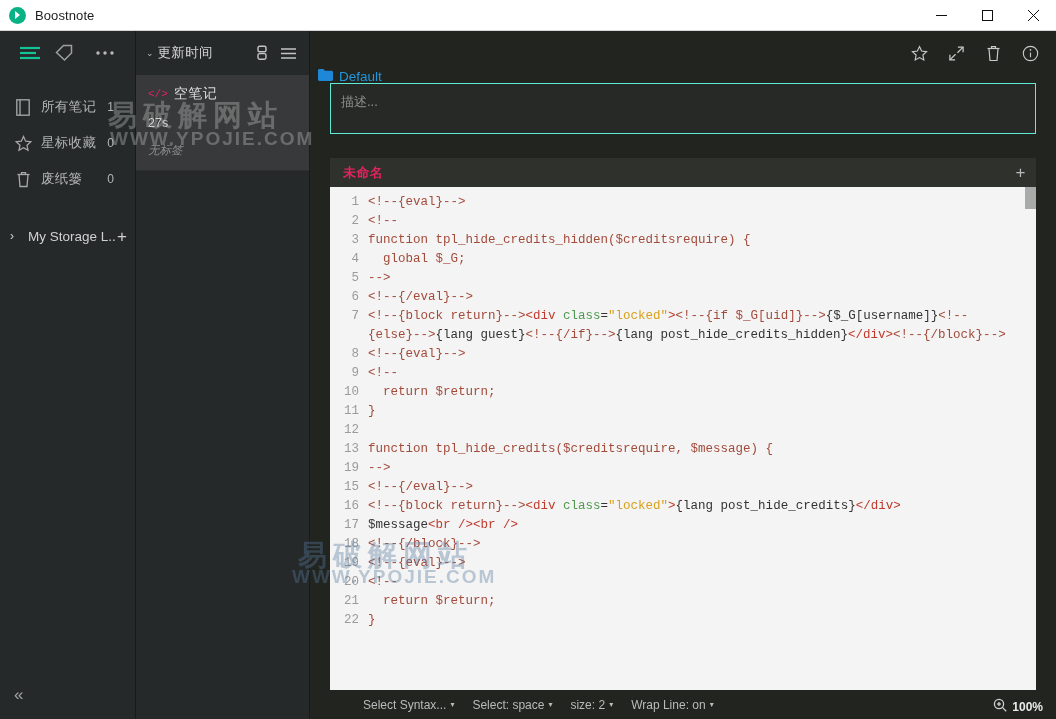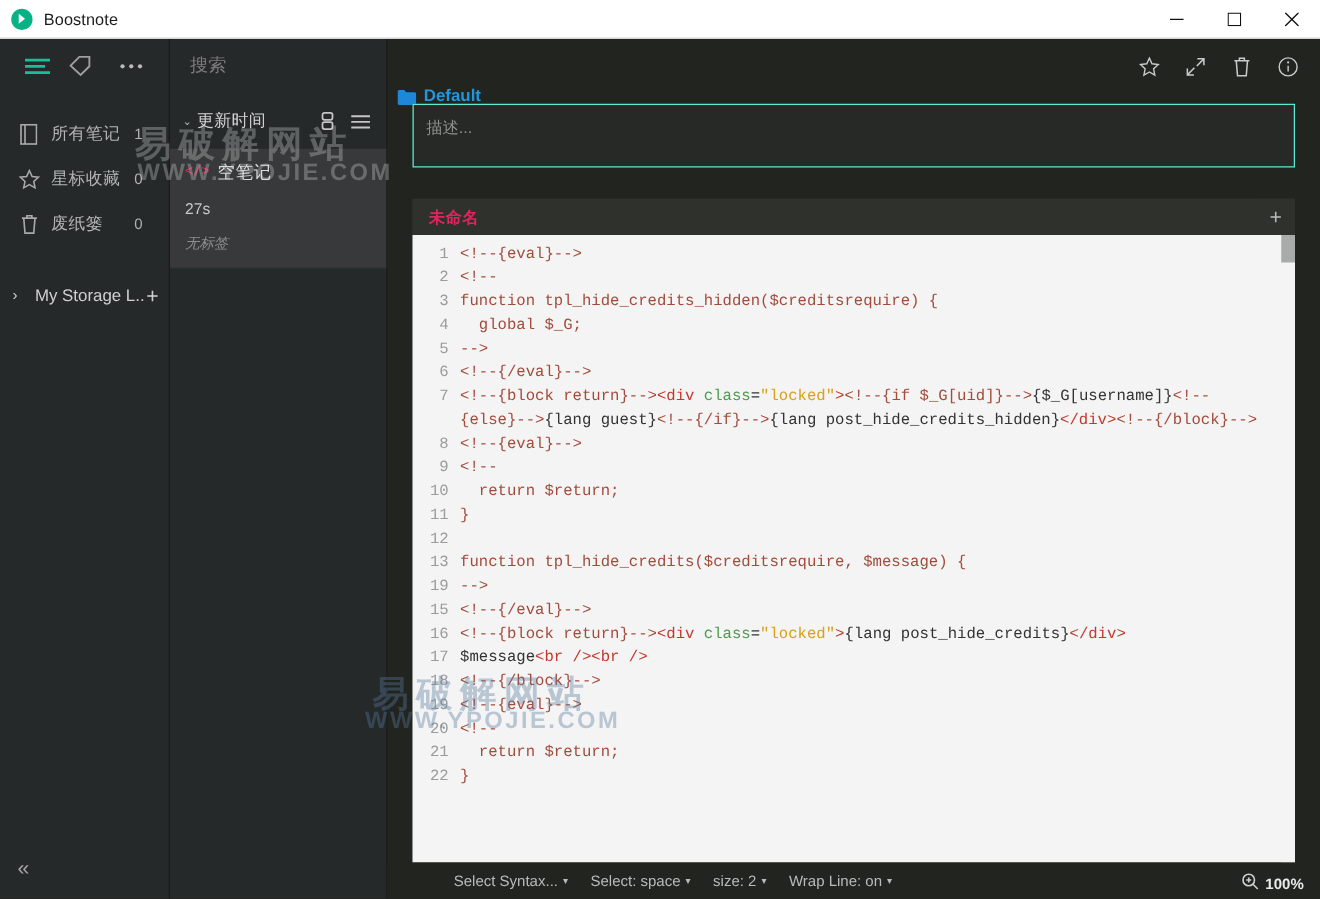--- a/index.html
+++ b/index.html
@@ -165,22 +165,22 @@
   .detail {
     flex: 1; display: flex; flex-direction: column;
     background: #21241f; min-width: 0;
     position: relative;
   }
   .dt-head {
     height: 44px; display: flex; align-items: center;
     padding: 0 14px 0 8px;
   }
   .dt-folder {
-    display: flex; align-items: flex-end; gap: 6px;
-    color: #2196dd; font-size: 13.5px; font-weight: bold; margin-top: 47px;
+    display: flex; align-items: flex-start; gap: 6px;
+    color: #2196dd; font-size: 13.5px; font-weight: normal; margin-top: 47px;
   }
   .dt-folder .fico { color: #1f87d8; display: flex; }
   .dt-head-actions { margin-left: auto; display: flex; gap: 13px; }
   .dt-act {
     width: 24px; height: 24px; color: #c9cbca;
     display: flex; align-items: center; justify-content: center;
   }
   .dt-tags {
     padding: 0 20px 0 20px; height: 26px;
     display: flex; align-items: center;
@@ -384,29 +384,20 @@
         <span class="st-name">My Storage L..</span>
         <span class="plus">+</span>
       </div>
 
       <div class="nav-bottom">
         <span>«</span>
       </div>
     </div>
 
     <div class="notelist">
-      <div class="nl-search">
-        <input class="nl-search-input" type="text" placeholder="搜索" style="">
-        <div class="nl-new">
-          <svg width="18" height="18" viewBox="0 0 18 18" fill="none" stroke="currentColor" stroke-width="1.3">
-            <path d="M14.5 1.8 L16.2 3.5 L7 12.7 L4.6 13.4 L5.3 11 Z"></path>
-            <path d="M13.2 3.5 H2.2 V16 H15 V6"></path>
-          </svg>
-        </div>
-      </div>
       <div class="nl-sort">
         <span class="caret">⌄</span>
         <span class="sort-label">更新时间</span>
         <span class="sp"></span>
         <span class="view-btn">
           <svg width="14" height="16" viewBox="0 0 14 16" fill="none" stroke="currentColor" stroke-width="1.4">
             <rect x="3" y="1.2" width="8" height="5.6" rx="1.6"></rect>
               <rect x="3" y="8.6" width="8" height="5.6" rx="1.6"></rect>
           </svg>
         </span>

